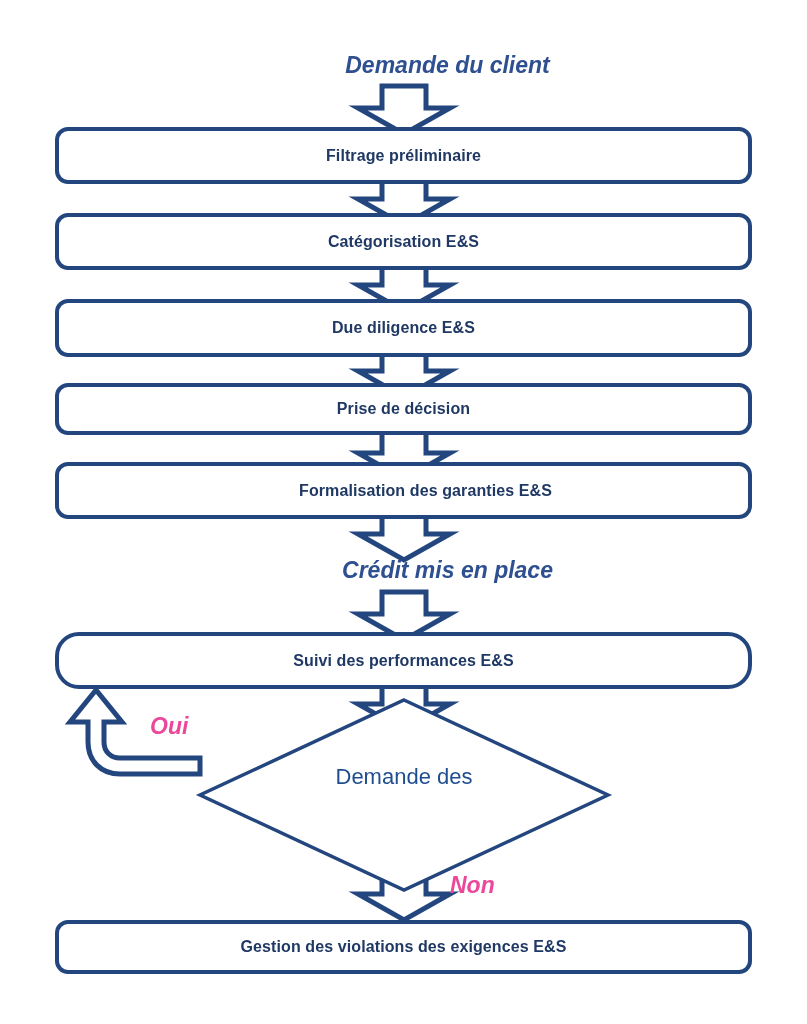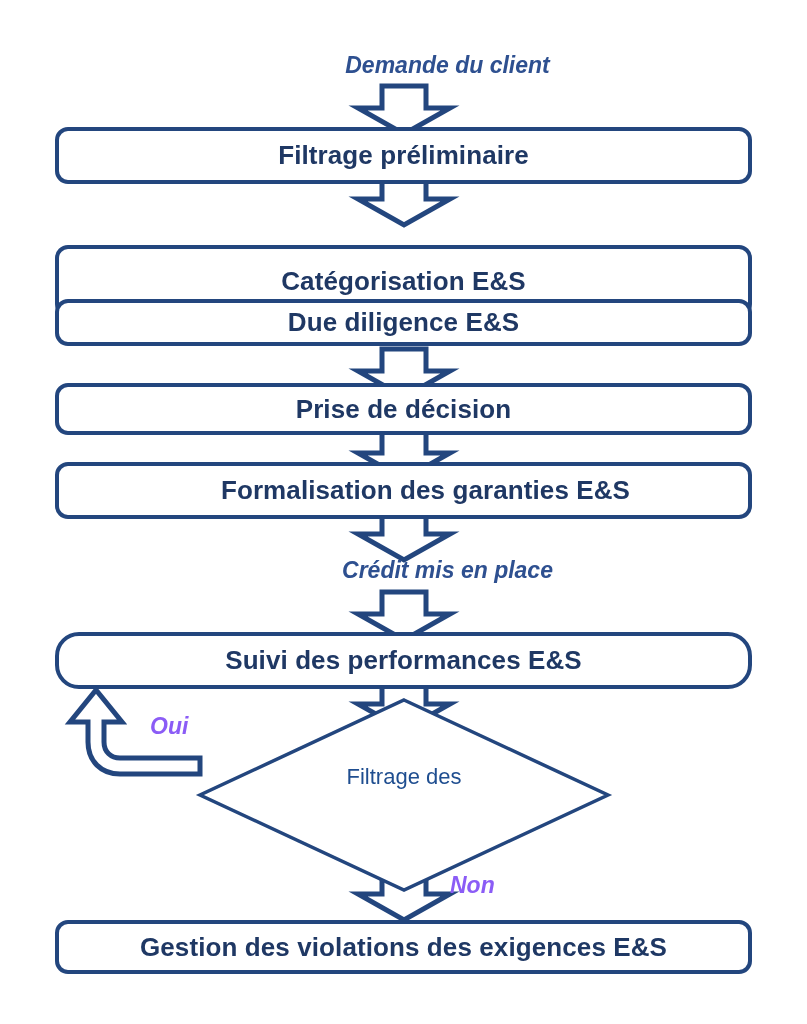--- a/index.html
+++ b/index.html
@@ -28,21 +28,21 @@
     border-radius: 13px;
     background: #ffffff;
     display: flex;
     align-items: center;
     justify-content: center;
     z-index: 5;
   }
   .node-box .node-label {
     font-family: "Liberation Sans", sans-serif;
     font-weight: bold;
-    font-size: 26px;
+    font-size: 16px;
     letter-spacing: 0.1px;
     color: #1F3864;
     white-space: nowrap;
     text-align: left;
   }
   
   .caption {
     position: absolute;
     left: 0;
     width: 807px;
@@ -56,21 +56,21 @@
     z-index: 5;
     margin-left: 44px;
   }
   
   .branch-label {
     position: absolute;
     font-family: "Liberation Sans", sans-serif;
     font-style: italic;
     font-weight: bold;
     font-size: 23px;
-    color: #8b5cf6;
+    color: #ec4899;
     white-space: nowrap;
     z-index: 7;
   }
   
   .diamond-text {
     position: absolute;
     left: 304px;
     top: 760px;
     width: 200px;
     text-align: center;
@@ -147,44 +147,44 @@
         L 104,742
         C 104,752 111,758 120,758
         L 200,758
         L 200,774 Z" fill="#ffffff" stroke="#23467E" stroke-width="5" stroke-linejoin="miter" stroke-linecap="butt"></path>
   </svg>
 
   <div class="node-box" style="top:127px; height:57px;">
     <span class="node-label">Filtrage préliminaire</span>
   </div>
 
-  <div class="node-box" style="top:213px; height:72px;margin-top:32px;">
+  <div class="node-box" style="top:213px; height:57px;">
     <span class="node-label">Catégorisation E&amp;S</span>
   </div>
 
-  <div class="node-box" style="top:299px; height:47px;">
+  <div class="node-box" style="top:299px; height:58px;">
     <span class="node-label">Due diligence E&amp;S</span>
   </div>
 
   <div class="node-box" style="top:383px; height:52px;">
     <span class="node-label">Prise de décision</span>
   </div>
 
   <div class="node-box" style="top:462px; height:57px;padding-left:44px;">
     <span class="node-label">Formalisation des garanties E&amp;S</span>
   </div>
 
   <div class="caption" style="top:557px;">Crédit mis en place</div>
 
   <div class="node-box" style="top:632px; height:57px;border-radius:24px;">
     <span class="node-label">Suivi des performances E&amp;S</span>
   </div>
 
   <div class="diamond-text">
-    <span>Filtrage des</span>
+    <span>Demande des</span>
   </div>
 
   <div class="branch-label" style="left:150px; top:713px;">Oui</div>
 
   <div class="branch-label" style="left:450px; top:872px;">Non</div>
 
   <div class="node-box" style="top:920px; height:54px;">
     <span class="node-label">Gestion des violations des exigences E&amp;S</span>
   </div>
 

